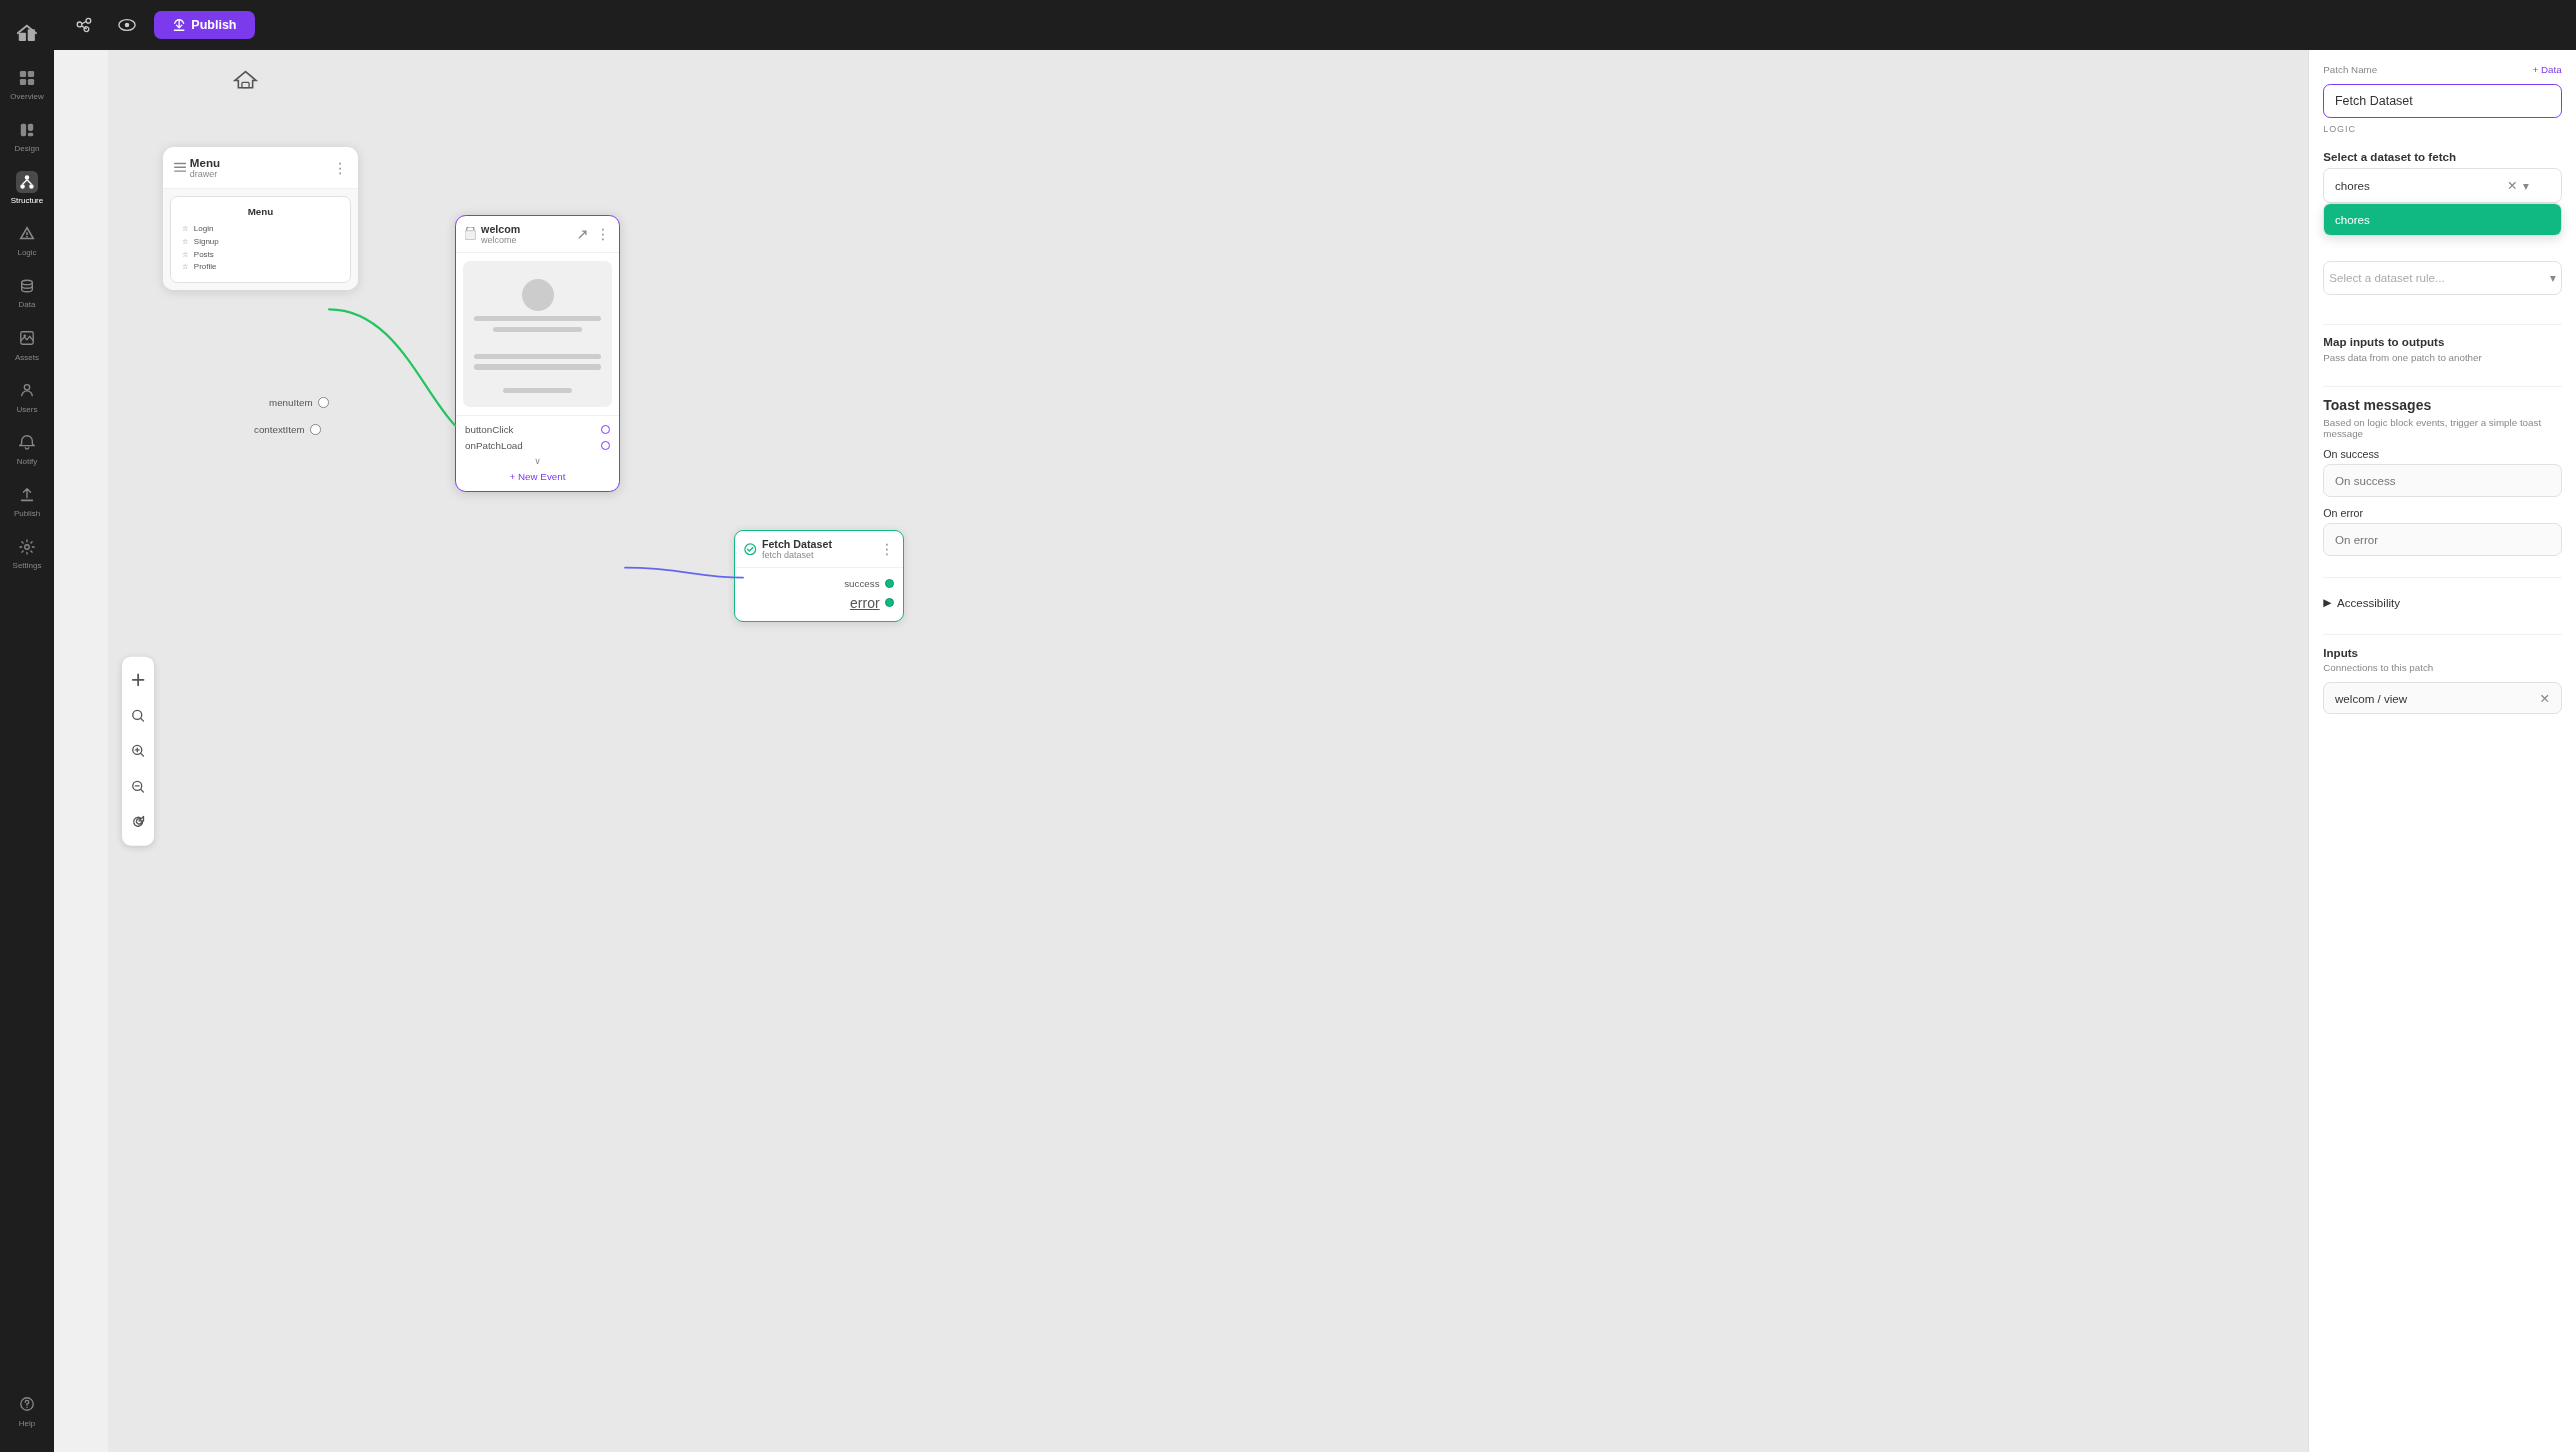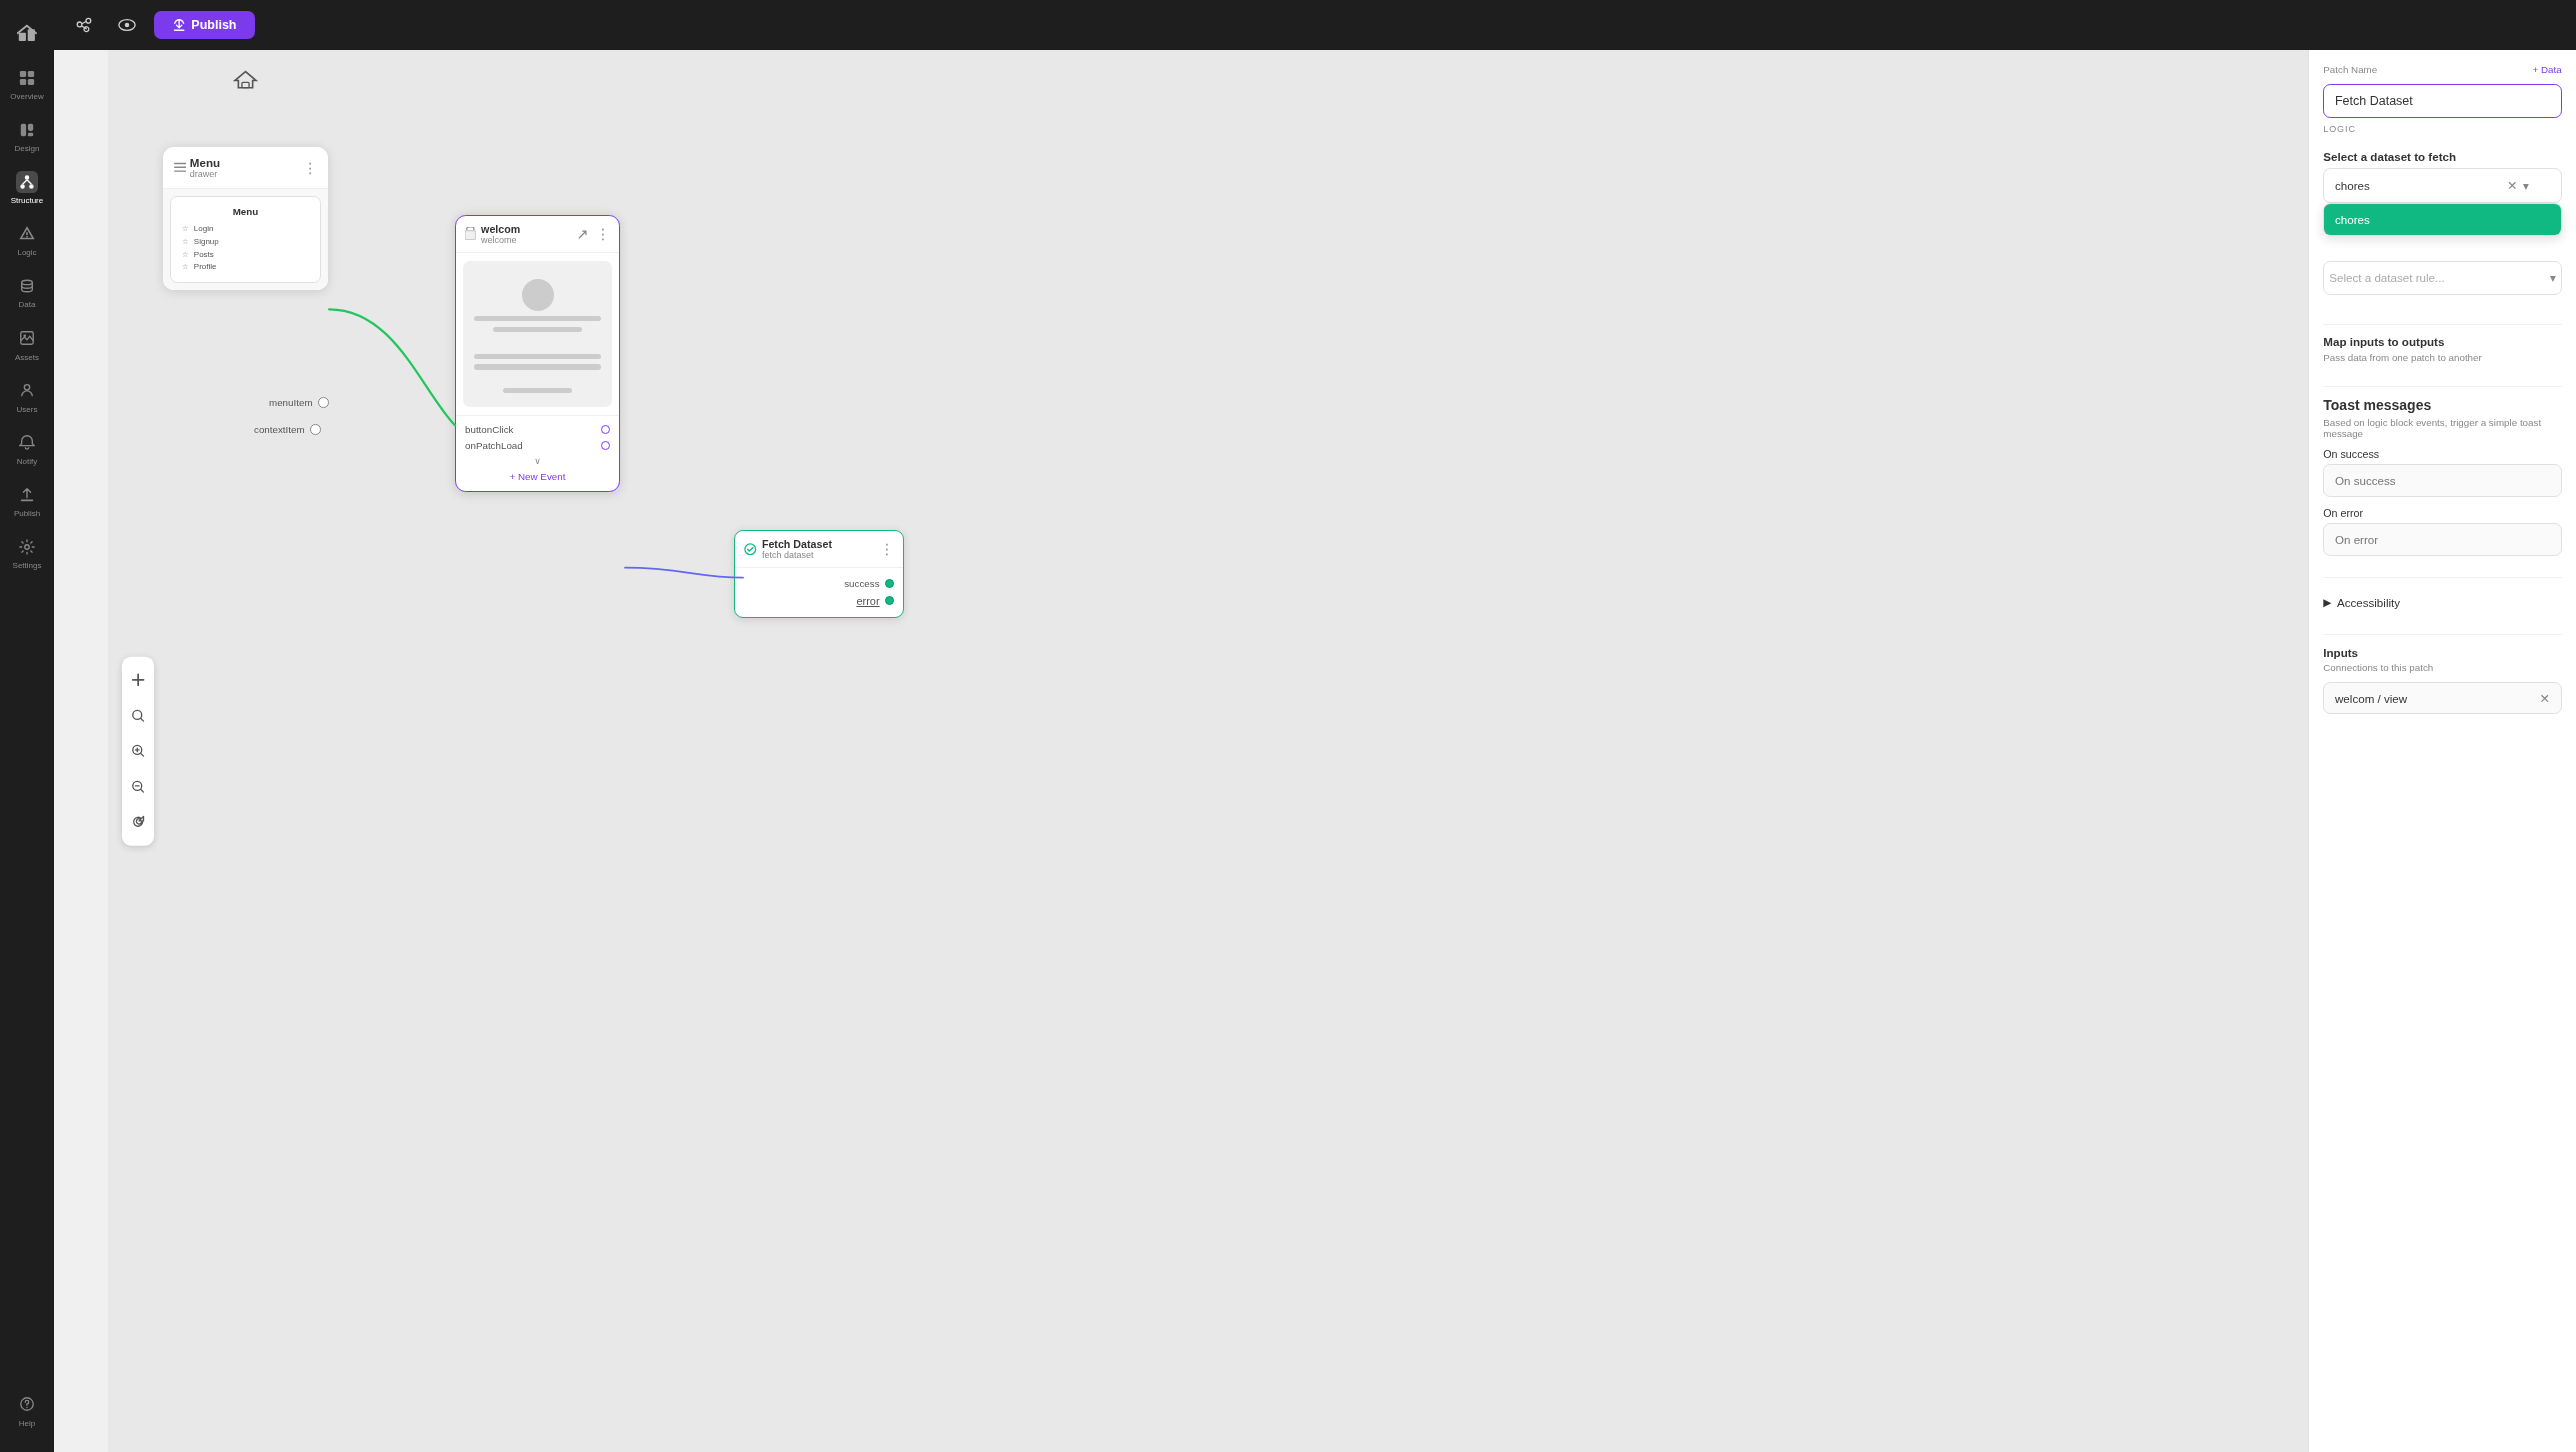--- a/index.html
+++ b/index.html
@@ -172,21 +172,21 @@
       left: 125px;
       font-size: 19.7px;
       color: #555;
     }
 
     
     .menu-card {
       position: absolute;
       top: 97px;
       left: 55px;
-      width: 165px;
+      width: 195px;
       background: white;
       border-radius: 10.7px;
       box-shadow: 0 1.8px 10.7px rgba(0,0,0,0.12);
       overflow: hidden;
     }
     .menu-card-header {
       display: flex;
       align-items: center;
       justify-content: space-between;
       padding: 9px 10.7px;
@@ -844,21 +844,21 @@
           </div>
         </div>
         <span style="color:#888;cursor:pointer;">⋮</span>
       </div>
       <div class="fetch-card-body">
         <div class="fetch-output-row">
           <span style="font-size:9.8px;color:#555;">success</span>
           <div class="output-dot"></div>
         </div>
         <div class="fetch-output-row">
-          <span style="font-size:11px;color:#555;text-decoration:underline;">error</span>
+          <span style="font-size:14px;color:#555;text-decoration:underline;">error</span>
           <div class="output-dot"></div>
         </div>
       </div>
     </div>
 
     <div class="mini-toolbar">
       <div class="mini-toolbar-btn">
         <svg width="14.3" height="14.3" viewBox="0 0 16 16" fill="none">
             <path d="M8 2v12M2 8h12" stroke="#555" stroke-width="2" stroke-linecap="round"></path>
           </svg>

